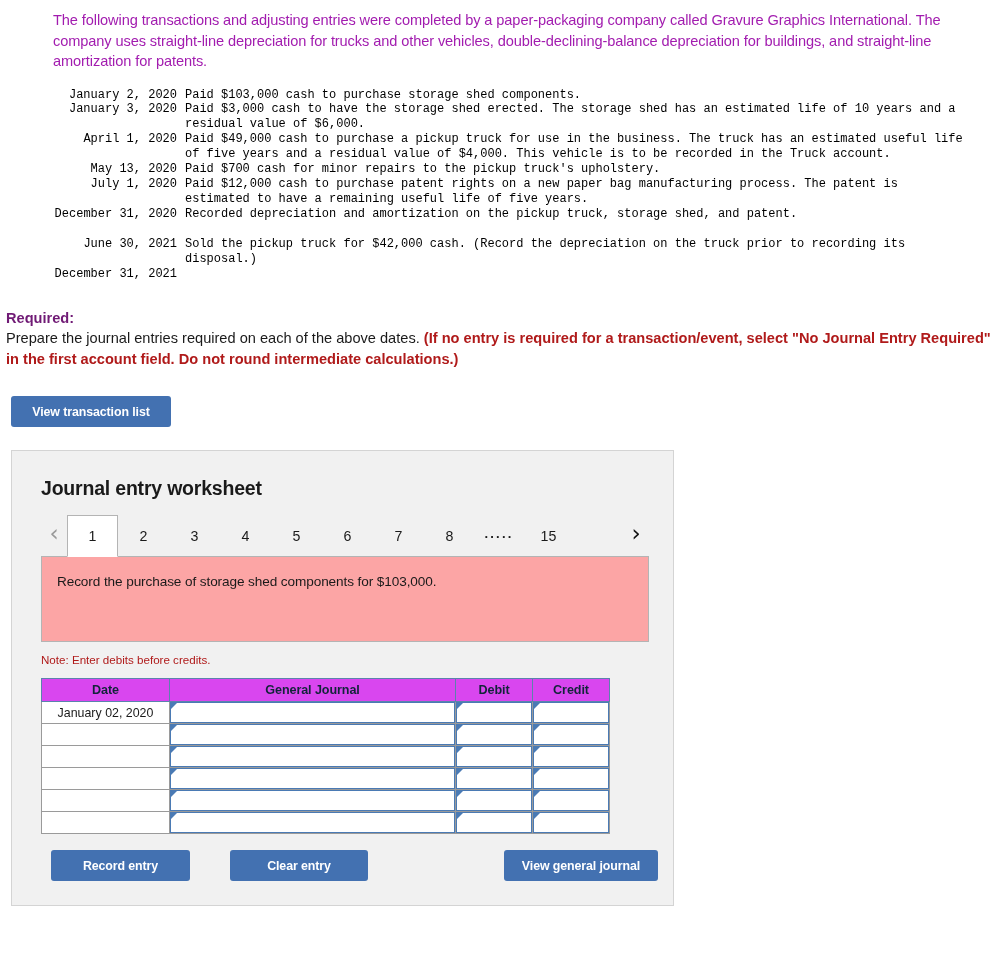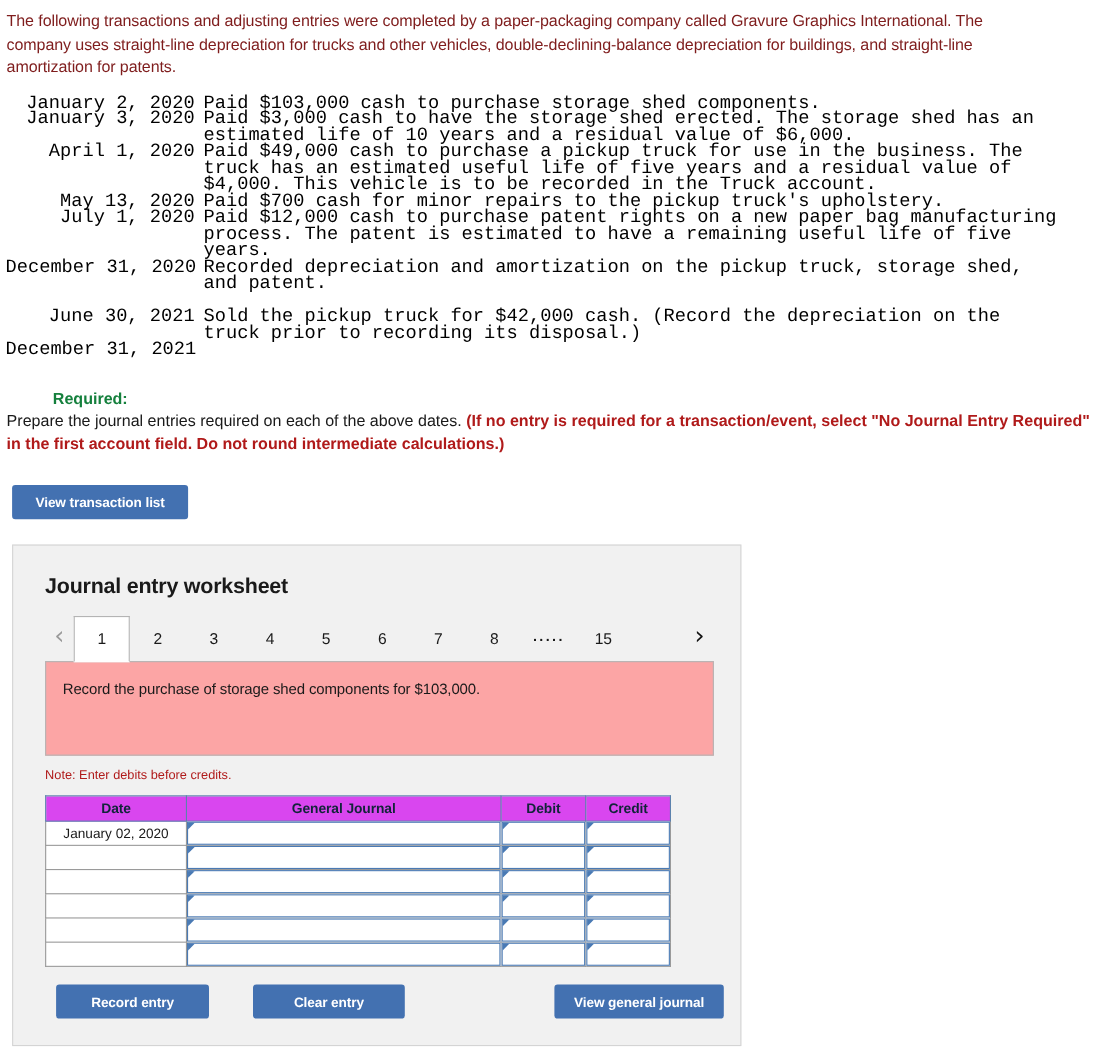--- a/index.html
+++ b/index.html
@@ -13,29 +13,30 @@
     height: 960px;
     font-family: "Liberation Sans", sans-serif;
     color: #000000;
     overflow: hidden;
   }
 
   
   .intro {
     font-size: 14.6px;
     line-height: 20.5px;
-    color: #7f1d1d;
+    color: #a21caf;
     padding: 10px 60px 0 6px;
     letter-spacing: -0.1px;
+    margin-left: 47px;
   }
 
   
   .txn-list {
     font-family: "Liberation Mono", "DejaVu Sans Mono", monospace;
-    font-size: 17px;
+    font-size: 12px;
     line-height: 14.95px;
     color: #000;
     padding: 16px 0 0 0;
     margin-left: 5px;
   }
   .txn-row {
     display: flex;
     align-items: flex-start;
   }
   .txn-row.spacer { height: 14.95px; }
@@ -53,22 +54,21 @@
   }
 
   
   .required-wrap {
     padding: 26px 6px 0 6px;
     font-size: 14.6px;
     line-height: 20.5px;
   }
   .required-label {
     font-weight: bold;
-    color: #15803d;
-    margin-left: 42px;
+    color: #701a75;
   }
   .required-text { color: #1a1a1a; }
   .required-em {
     color: #b01a1a;
     font-weight: bold;
   }
 
   
   .btn {
     display: inline-flex;

